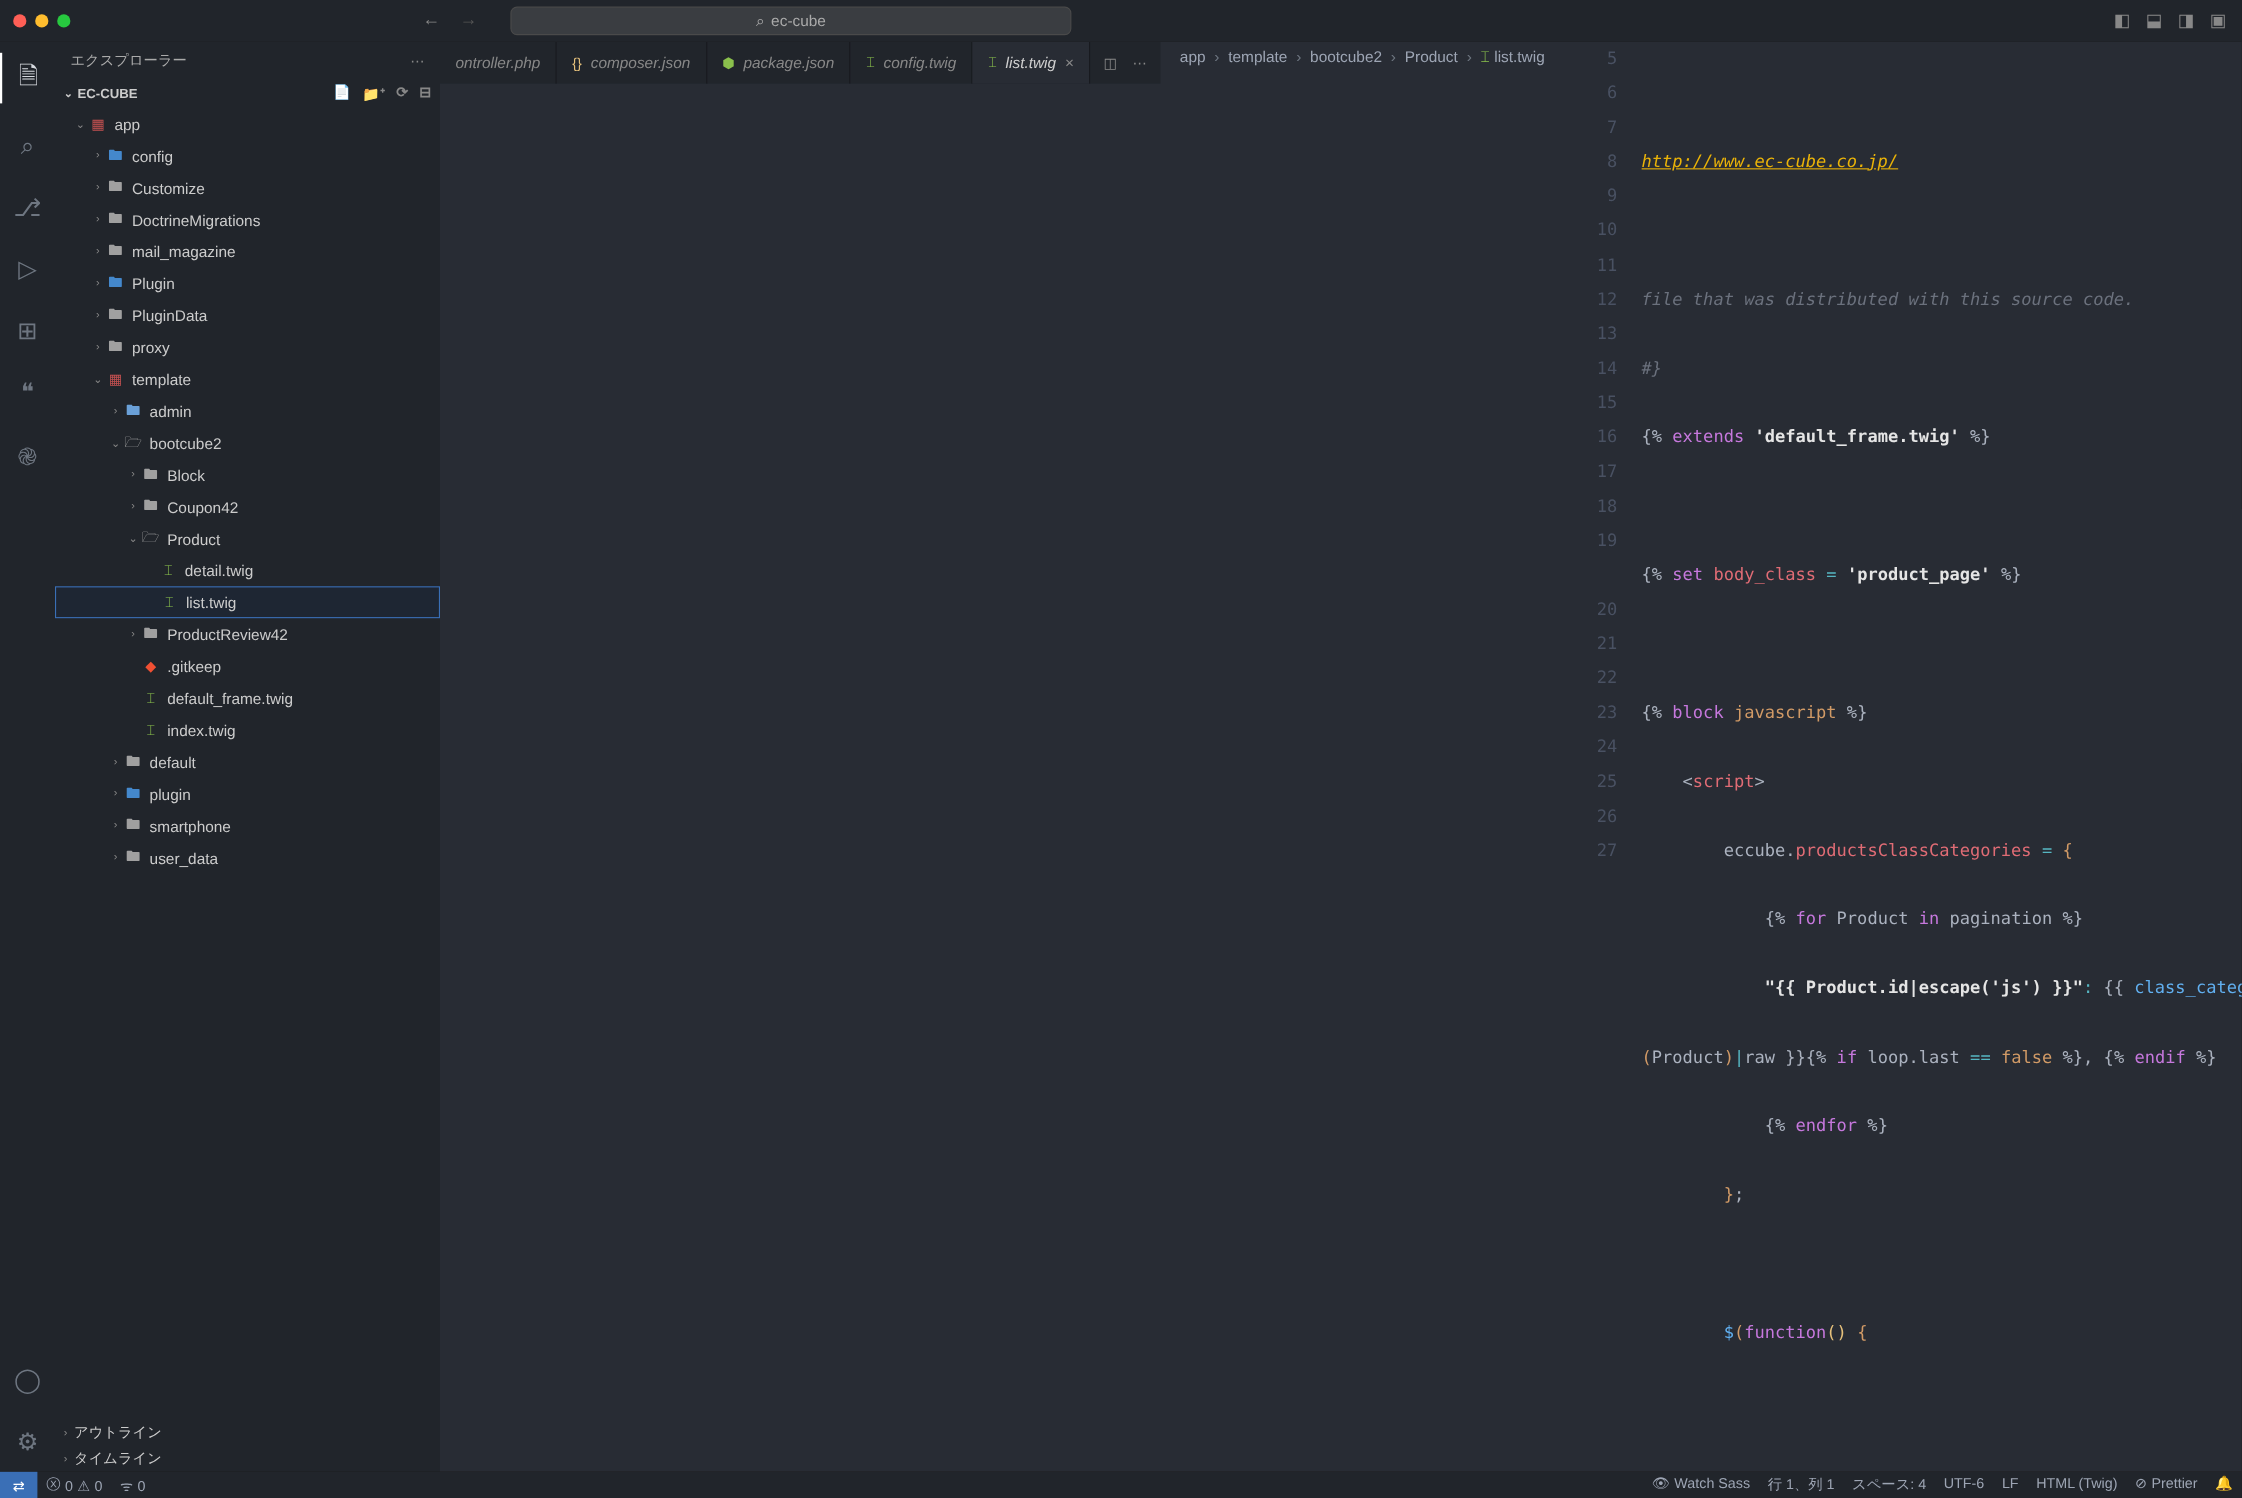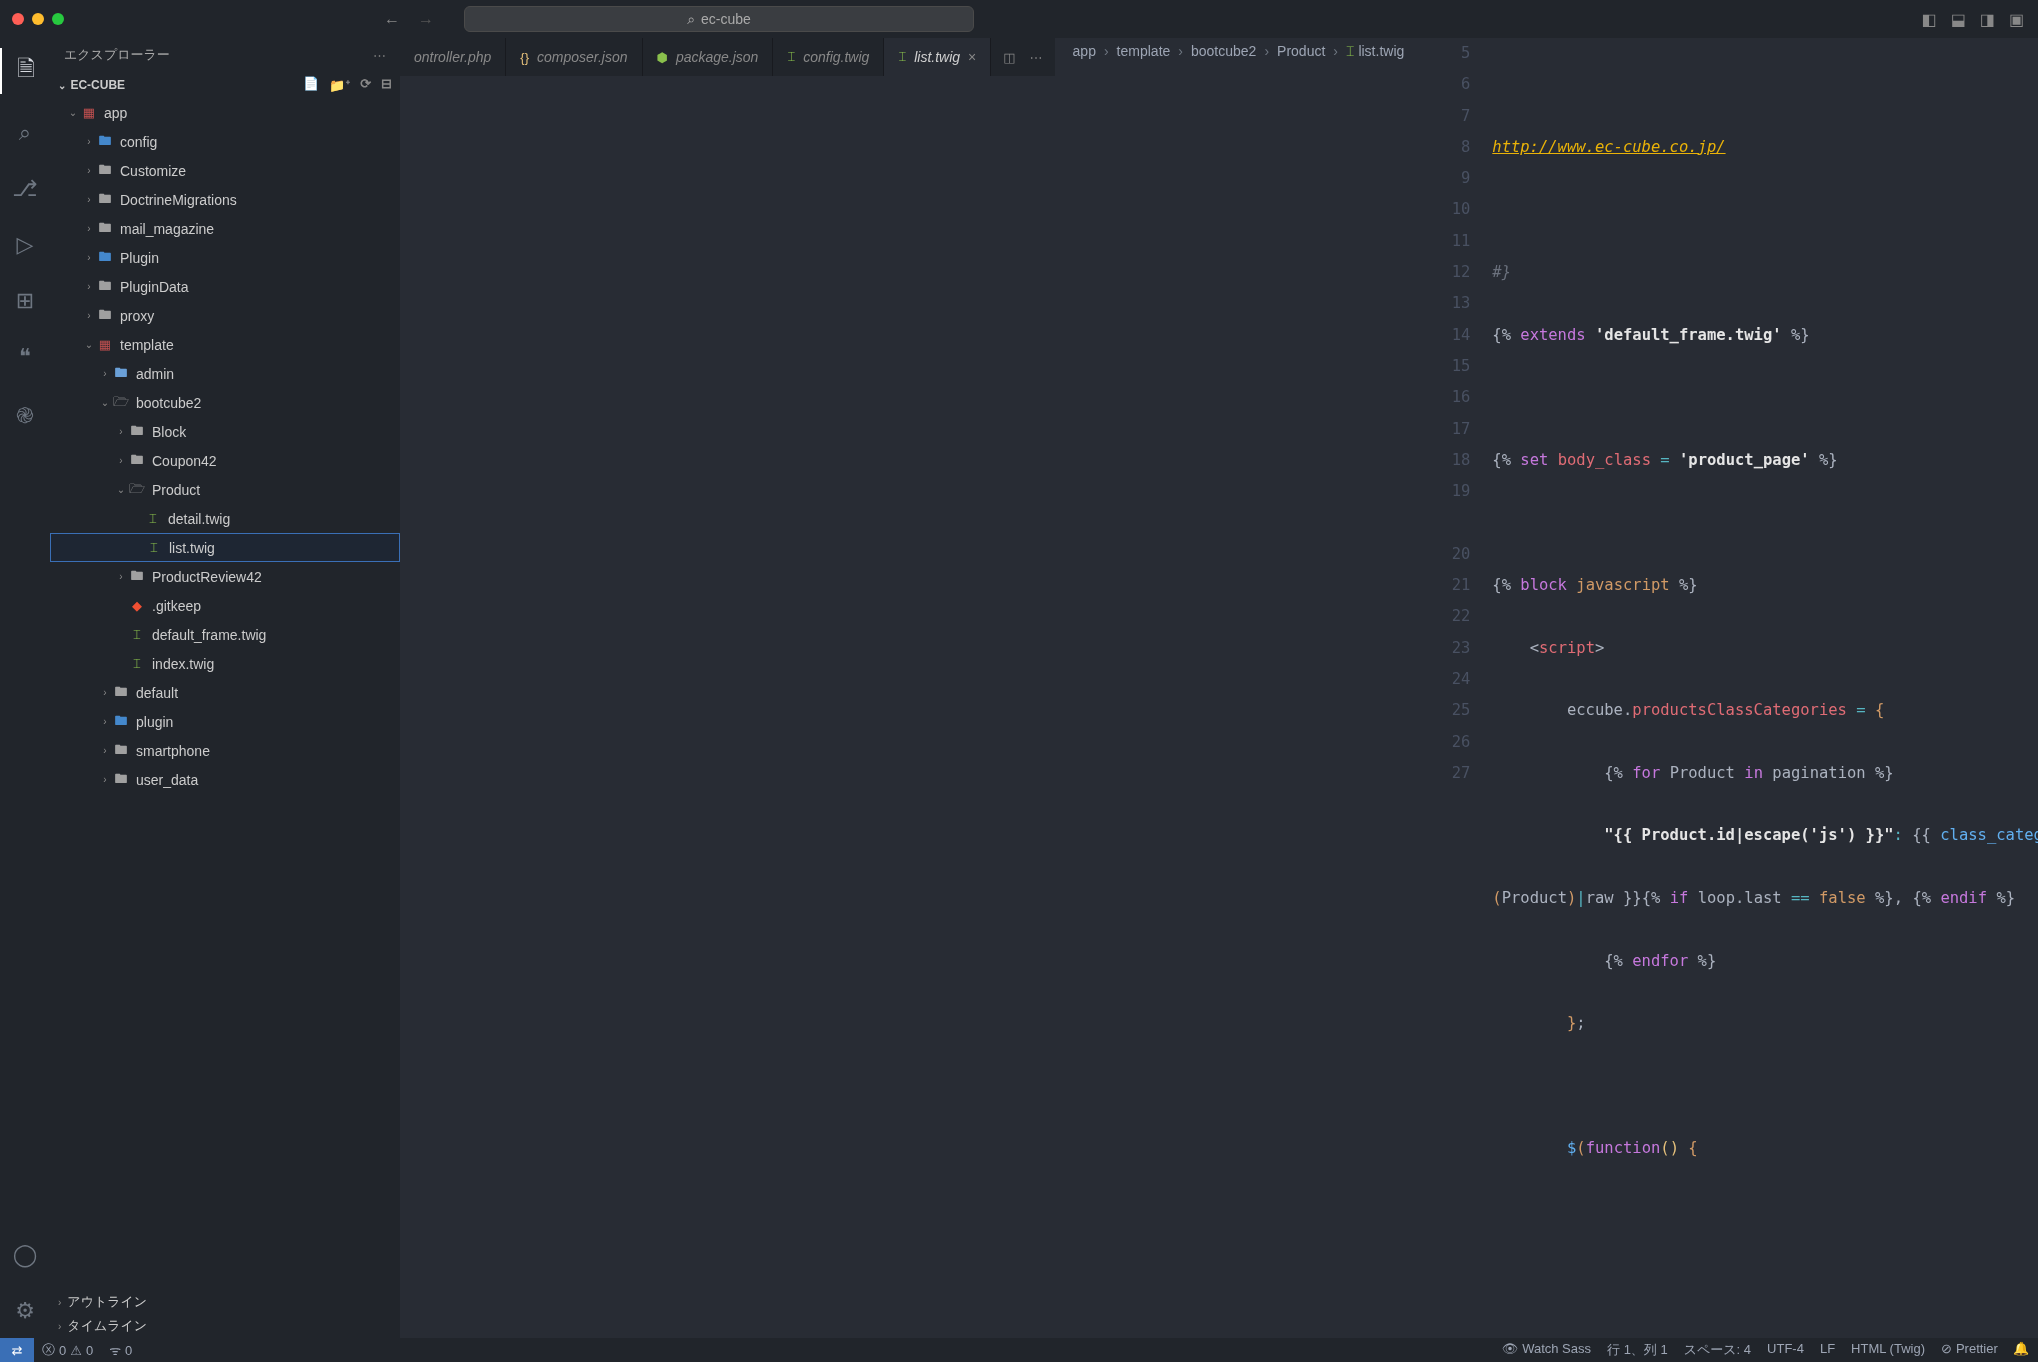--- a/index.html
+++ b/index.html
@@ -342,20 +342,21 @@
             <div class="ln">23</div>
             <div class="ln">24</div>
             <div class="ln">25</div>
             <div class="ln">26</div>
             <div class="ln">27</div>
         </div>
         <div class="code">
 <div class="line"></div>
 <div class="line"><span class="lnk">http://www.ec-cube.co.jp/</span></div>
 <div class="line"></div>
+<div class="line"><span class="cm">file that was distributed with this source code.</span></div>
 <div class="line"><span class="cm">#}</span></div>
 <div class="line"><span class="pn">{% </span><span class="kw">extends</span><span class="pn"> </span><span class="st">'default_frame.twig'</span><span class="pn"> %}</span></div>
 <div class="line"></div>
 <div class="line"><span class="pn">{% </span><span class="kw">set</span><span class="pn"> </span><span class="var">body_class</span><span class="pn"> </span><span class="eq">=</span><span class="pn"> </span><span class="st">'product_page'</span><span class="pn"> %}</span></div>
 <div class="line"></div>
 <div class="line"><span class="pn">{% </span><span class="kw">block</span><span class="pn"> </span><span class="attr">javascript</span><span class="pn"> %}</span></div>
 <div class="line">    <span class="pn">&lt;</span><span class="var">script</span><span class="pn">&gt;</span></div>
 <div class="line">        <span class="tg">eccube</span><span class="tg">.</span><span class="prop">productsClassCategories</span> <span class="eq">=</span> <span class="pnb">{</span></div>
 <div class="line">            <span class="pn">{% </span><span class="kw">for</span><span class="pn"> </span><span class="tg">Product</span><span class="pn"> </span><span class="kw">in</span><span class="pn"> </span><span class="tg">pagination</span><span class="pn"> %}</span></div>
 <div class="line">            <span class="st">"{{ Product.id|escape('js') }}"</span><span class="eq">:</span> <span class="pn">{{ </span><span class="nm">class_categories_as_json</span></div>
@@ -385,21 +386,21 @@
         <span>ᯤ</span>
         <span>0</span>
       </div>
     <div class="sb-right">
       <div class="sb-item">
           <span>👁</span>
           <span>Watch Sass</span>
         </div>
       <div class="sb-item">行 1、列 1</div>
       <div class="sb-item">スペース: 4</div>
-      <div class="sb-item">UTF-4</div>
+      <div class="sb-item">UTF-6</div>
       <div class="sb-item">LF</div>
       <div class="sb-item">HTML (Twig)</div>
       <div class="sb-item">
           <span>⊘</span>
           <span>Prettier</span>
         </div>
       <div class="sb-item">🔔</div>
     </div>
   </div>
 </div>

